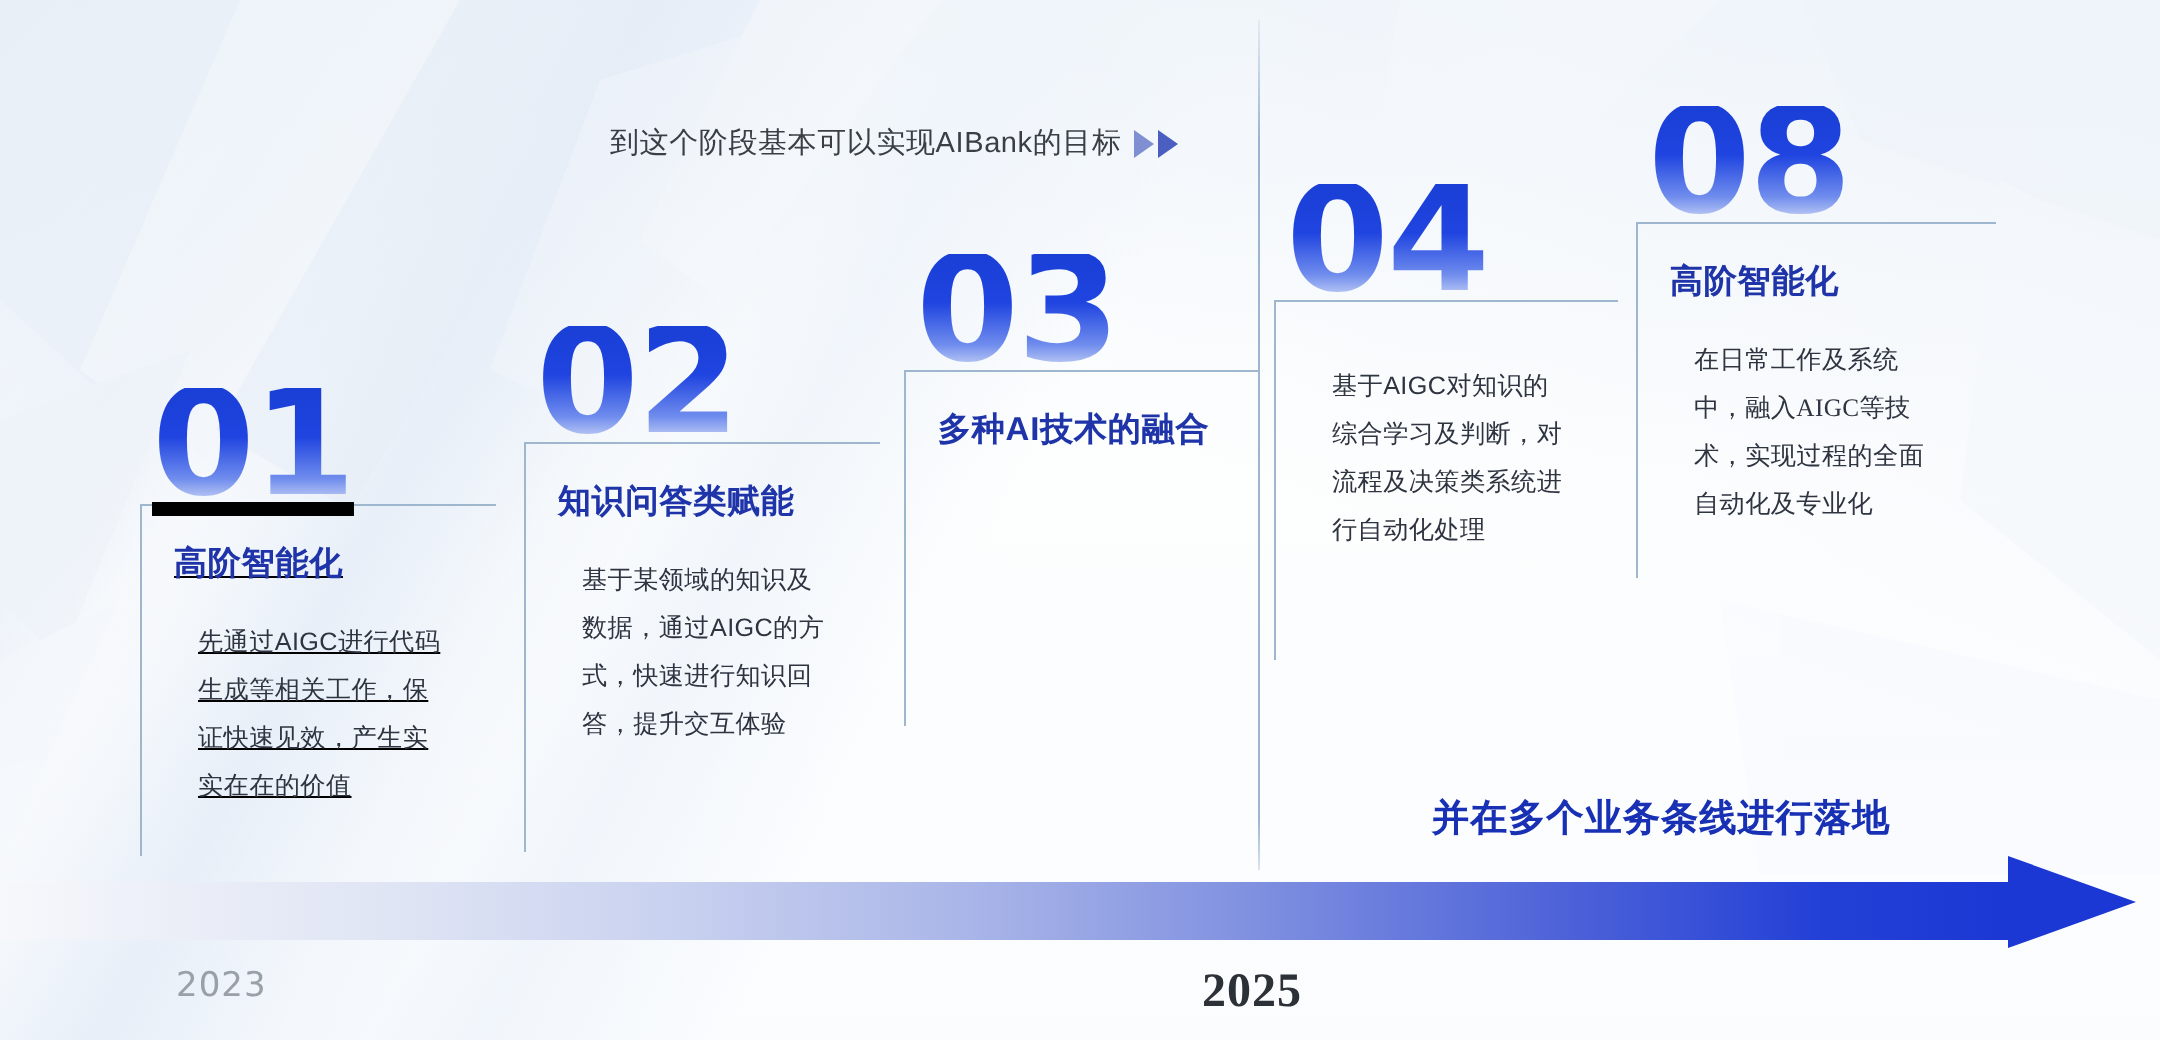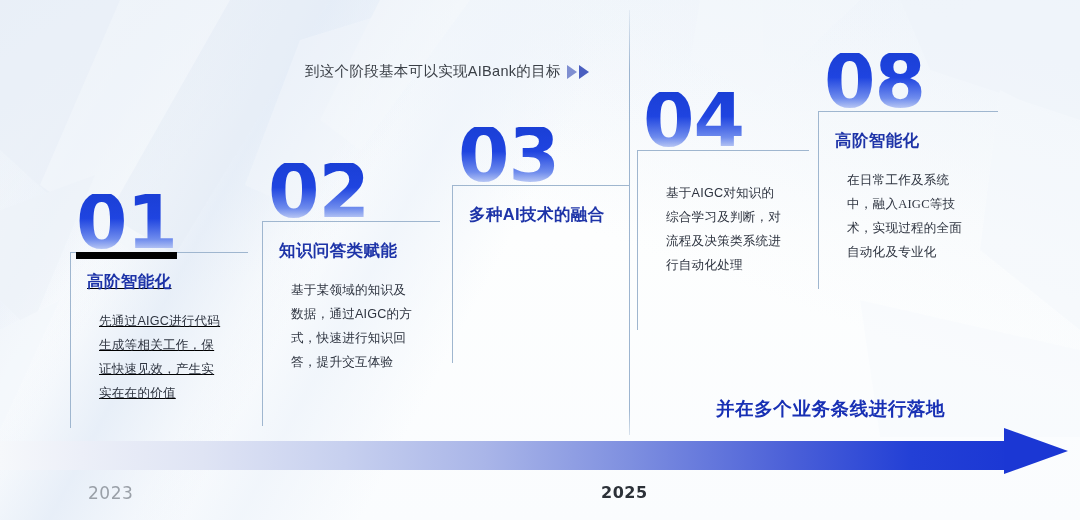--- a/index.html
+++ b/index.html
@@ -104,21 +104,21 @@
       #a9b5e8 48%, #7f90e0 62%, #4b60d8 78%, #2340d6 90%, #1b37d4 100%);
   }
   #tl-head{
     position:absolute;left:1004px;top:-9px;width:0;height:0;
     border-top:23px solid transparent;
     border-bottom:23px solid transparent;
     border-left:64px solid #1b37d4;
   }
   .year{position:absolute;top:483px;font-family:"DejaVu Sans","Liberation Sans",sans-serif;}
   #y2023{left:88px;font-size:17px;color:#9aa0a8;font-weight:400;letter-spacing:.5px;}
-  #y2025{left:601px;font-size:16px;color:#2c3138;font-weight:700;letter-spacing:.5px;}
+  #y2025{left:601px;font-size:24px;color:#2c3138;font-weight:700;letter-spacing:.5px;font-family:Liberation Serif, serif;}
 </style>
 </head>
 <body>
 
 <div id="stage">
 
   <svg class="bg-shard" width="1080" height="520" viewBox="0 0 1080 520" aria-hidden="true">
     <g opacity="0.55">
       <polygon points="0,0 165,0 60,205 0,150" fill="#eaf0f8"></polygon>
       <polygon points="120,0 250,0 130,250 40,185" fill="#f3f7fb"></polygon>

